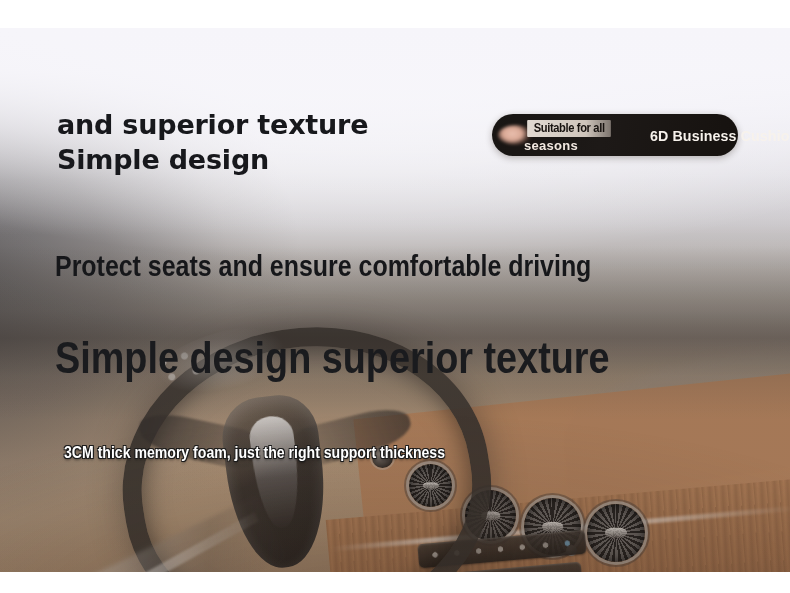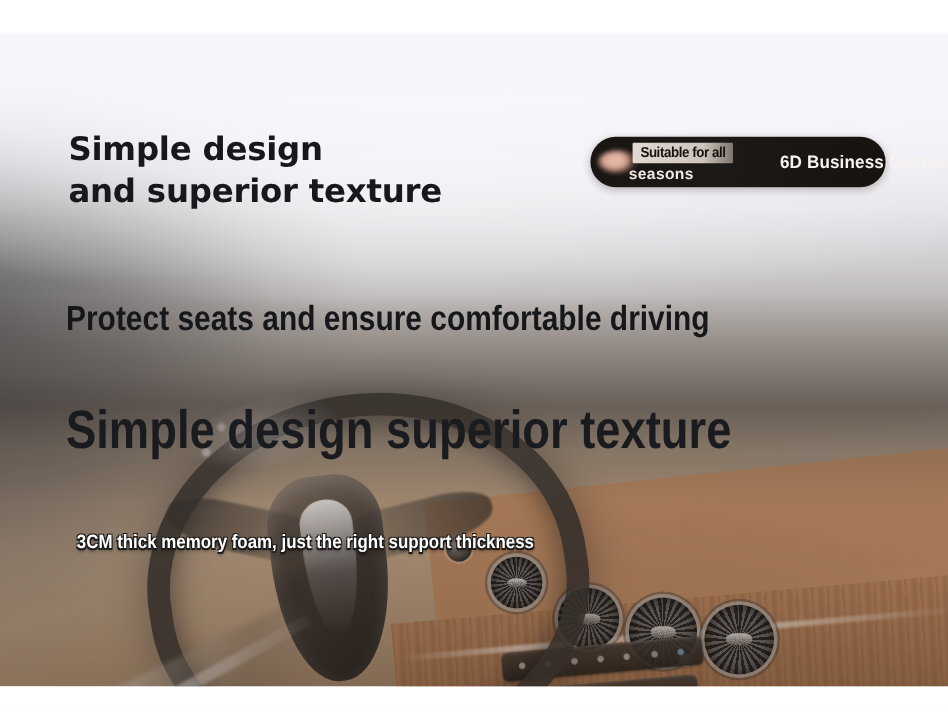--- a/index.html
+++ b/index.html
@@ -527,22 +527,22 @@
     <div class="photo-layer ph-dashband"></div>
     <div class="photo-layer ph-haze"></div>
     <div class="photo-layer ph-haze2"></div>
     <div class="photo-soft"></div>
   </div>
 
   <div class="top-white-strip"></div>
   <div class="bottom-white-strip"></div>
 
   <div class="hero-title">
+    <div>and superior texture</div>
     <div>Simple design</div>
-    <div>and superior texture</div>
   </div>
 
   <div class="badge-pill">
     <div class="badge-blob"></div>
     <div class="badge-seasons-wrap">
       <span class="badge-strip">Suitable for all</span>
       <span class="badge-sub">seasons</span>
     </div>
     <div class="badge-main">6D Business Cushion</div>
   </div>

